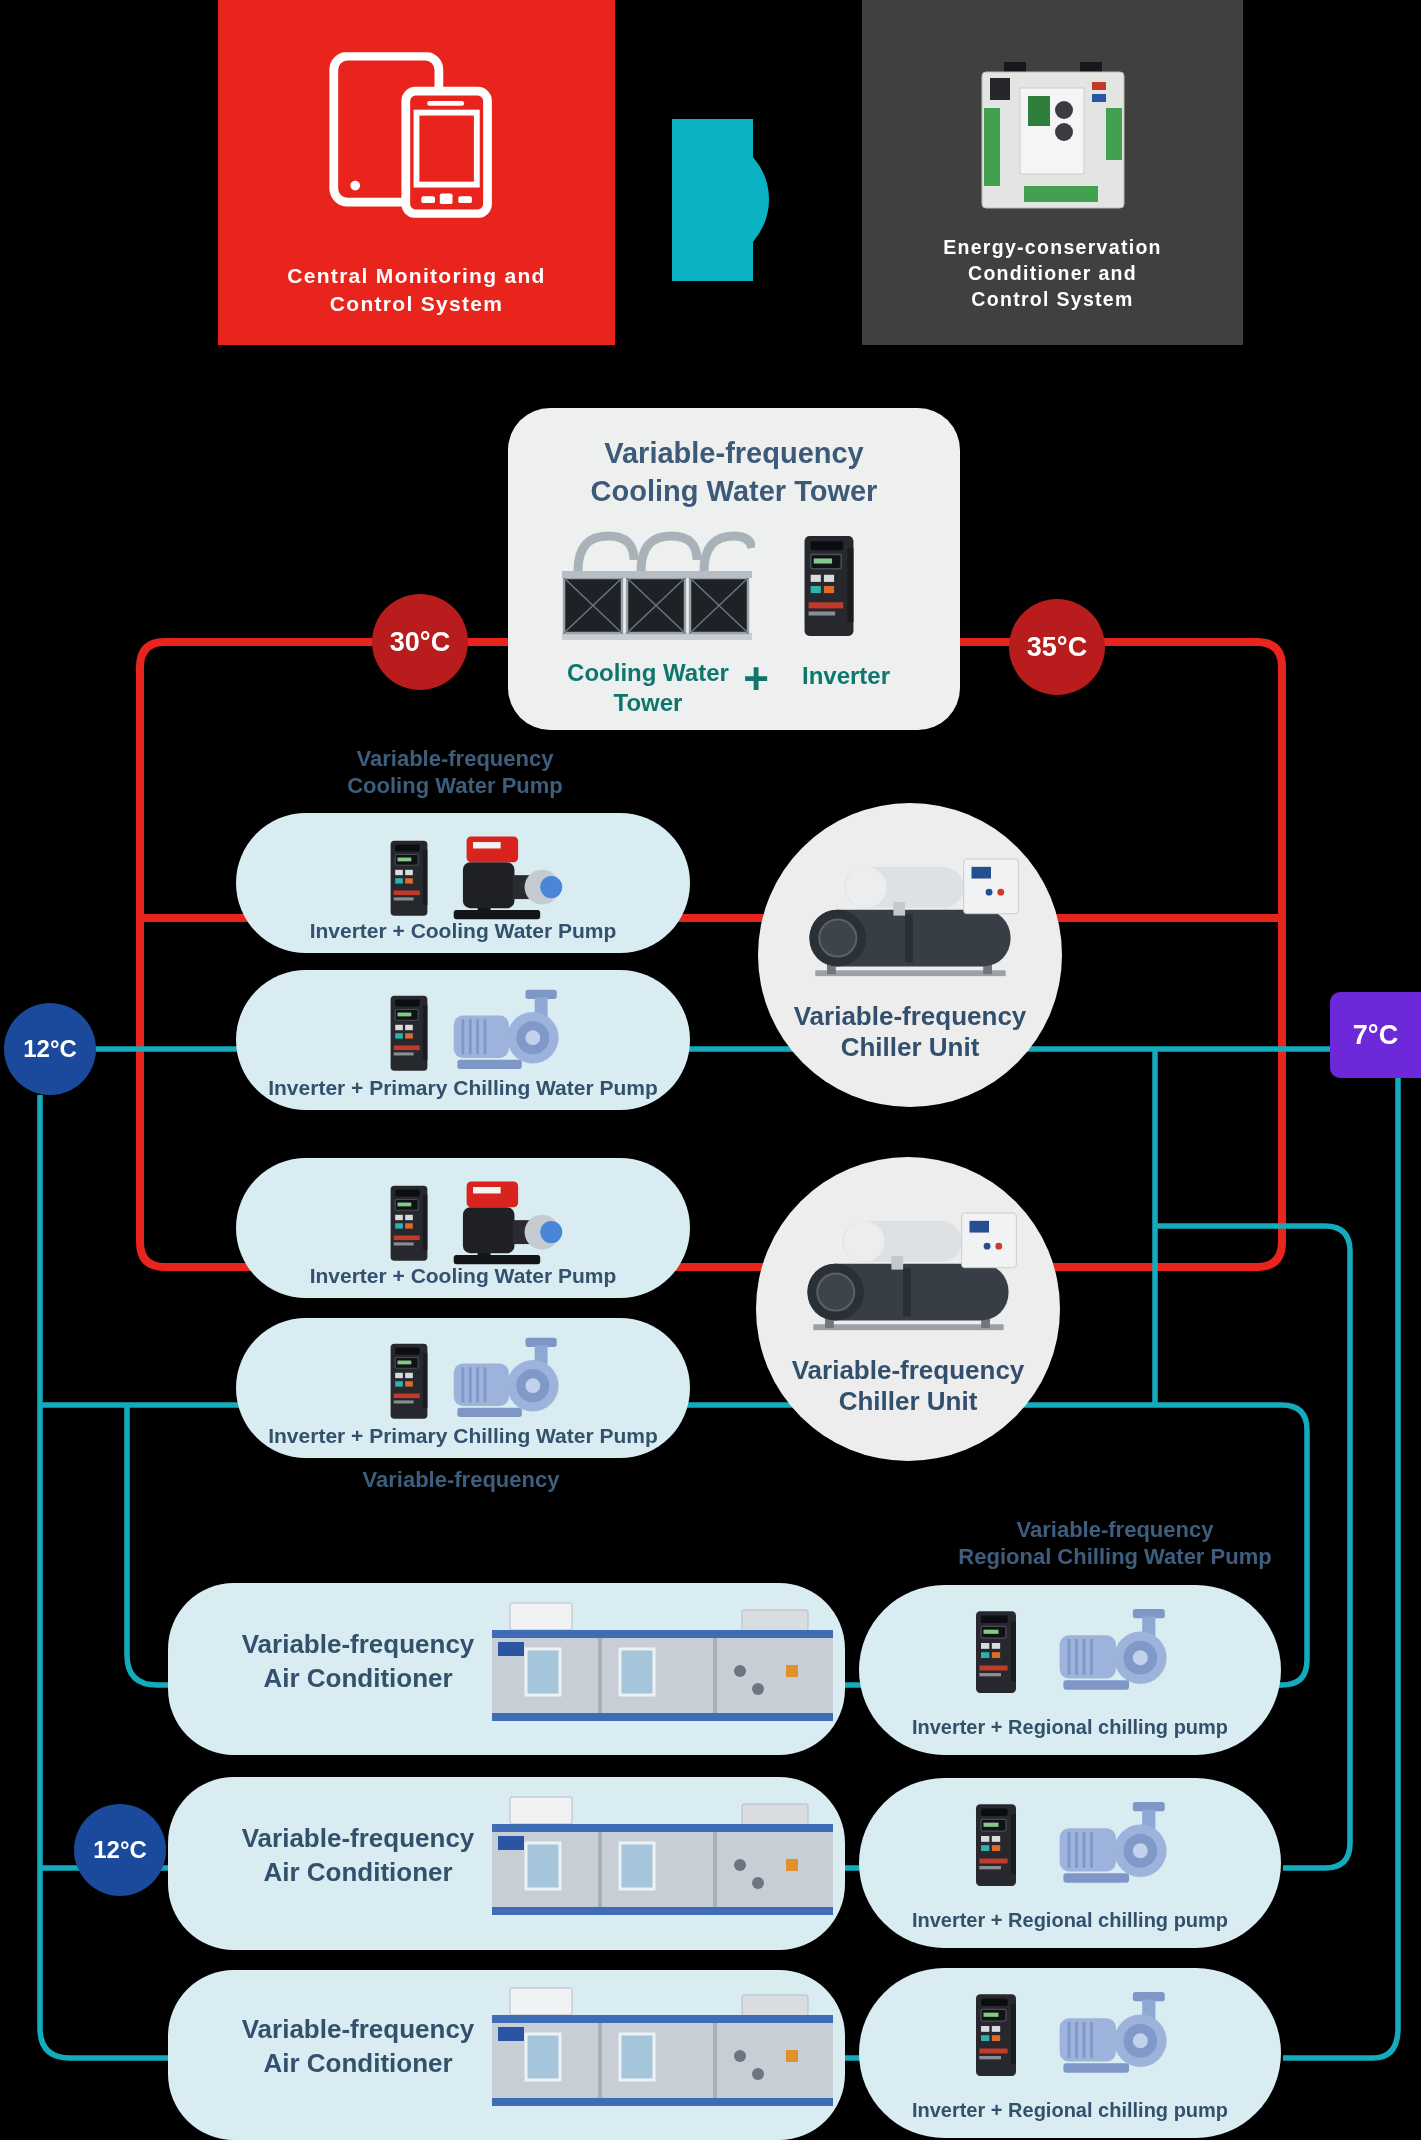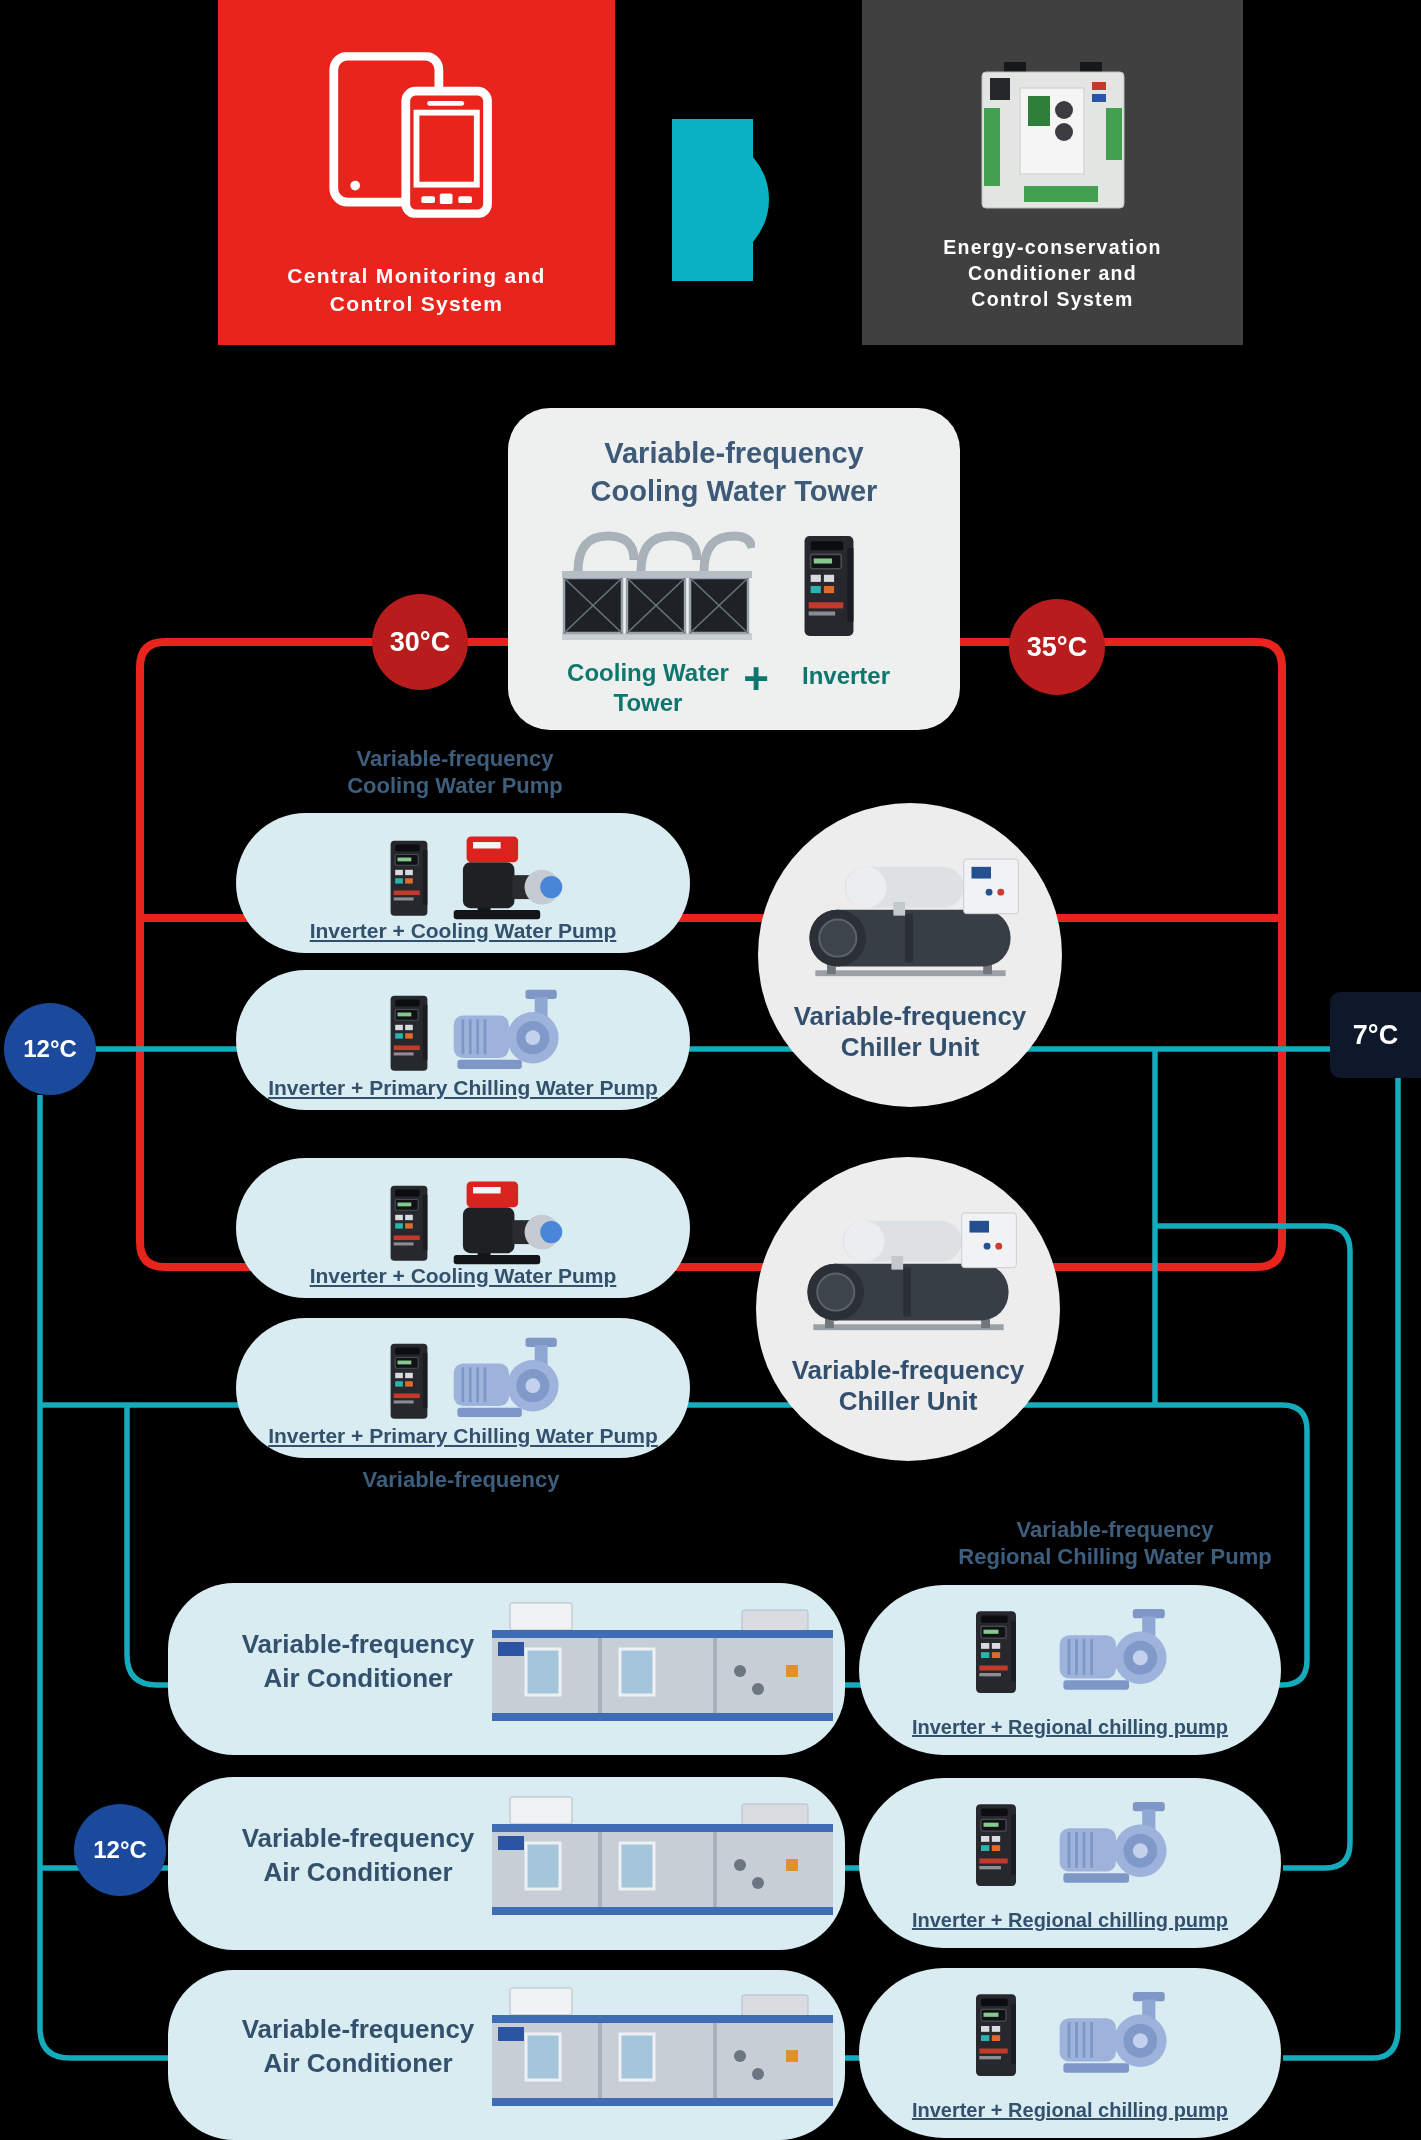--- a/index.html
+++ b/index.html
@@ -10,25 +10,25 @@
   .z2{z-index:2;}
   .sysbox{position:absolute;top:0;height:345px;z-index:2;}
   .syslabel{position:absolute;left:0;right:0;text-align:center;color:#fff;font-weight:bold;letter-spacing:1.3px;}
   .card{position:absolute;background:#eef0f0;border-radius:42px;z-index:2;}
   .pill{position:absolute;background:#d9ecf2;z-index:2;}
   .circ{position:absolute;background:#ededee;border-radius:50%;z-index:2;}
   .badge{position:absolute;z-index:4;display:flex;align-items:center;justify-content:center;
          color:#fff;font-weight:bold;}
   .badge.red{background:#b91c1c;border-radius:50%;}
   .badge.blue{background:#1b4a9c;border-radius:50%;}
-  .badge.sq{background:#0f172a;border-radius:10px 0 0 10px;}
+  .badge.sq{background:#6d28d9;border-radius:10px 0 0 10px;}
   .glabel{position:absolute;z-index:2;text-align:center;font-weight:bold;color:#3e5e7e;
           font-size:22px;line-height:27px;}
   .dlabel{color:#33516d;font-weight:bold;text-align:center;}
-  .pill .plabel{position:absolute;left:0;right:0;bottom:10px;font-size:21px;text-decoration:underline;}
+  .pill .plabel{position:absolute;left:0;right:0;bottom:10px;font-size:21px;}
   .circ .clabel{position:absolute;left:0;right:0;top:198px;font-size:26px;line-height:31px;color:#32506e;}
   .cardtitle{position:absolute;left:0;right:0;top:26px;text-align:center;font-weight:600;
              color:#3d5a78;font-size:29px;line-height:38px;}
   .cardsub{position:absolute;font-weight:bold;color:#0f766e;text-align:center;}
 </style>
 </head>
 <body>
 
 <div class="canvas">
 

